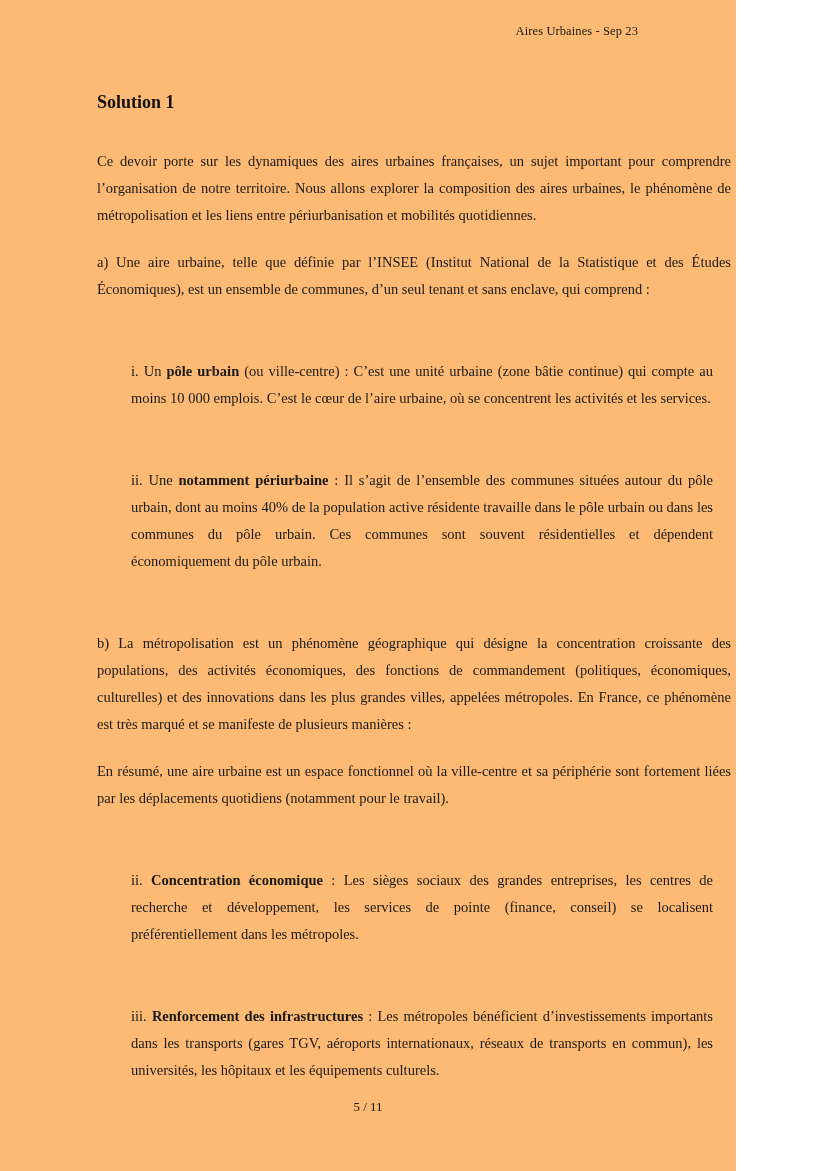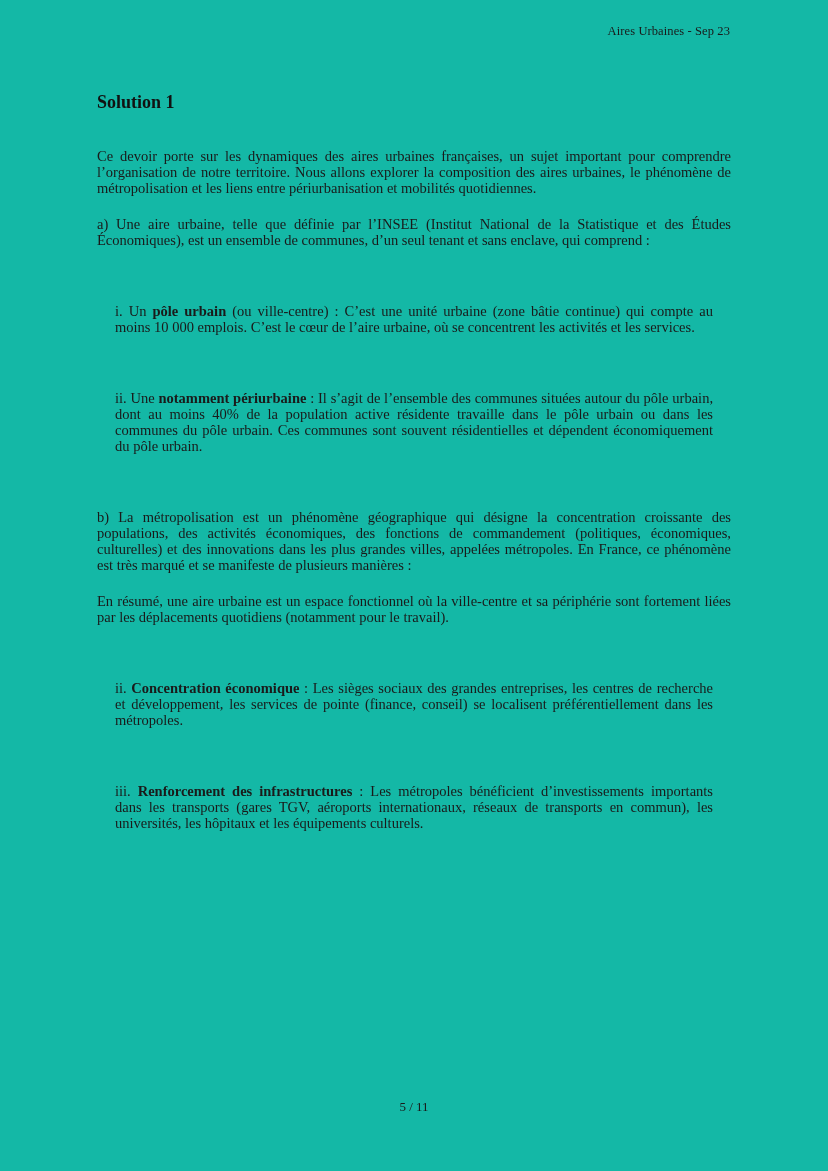--- a/index.html
+++ b/index.html
@@ -2,23 +2,23 @@
 <html><head>
 <meta charset="utf-8">
 <style>
   html, body {
     margin: 0;
     padding: 0;
     background: #ffffff;
   }
   .page {
     position: relative;
-    width: 828px;
+    width: 736px;
     height: 1171px;
-    background: #14b8a6;
+    background: #fdba74;
     font-family: "Liberation Serif", "DejaVu Serif", serif;
     color: #1a1a1a;
     box-sizing: border-box;
     overflow: hidden;
   }
   .page-header {
     position: absolute;
     top: 24px;
     right: 98px;
     font-size: 12.5px;
@@ -32,27 +32,27 @@
     width: 634px;
   }
   .title {
     font-size: 18px;
     font-weight: bold;
     margin: 0 0 35px 0;
     color: #111;
   }
   .para {
     font-size: 14.5px;
-    line-height: 16px;
+    line-height: 27px;
     text-align: justify;
     margin: 0 0 20px 0;
     color: #1a1a1a;
   }
   .item {
-    margin: 55px 18px 55px 18px;
+    margin: 55px 18px 55px 34px;
   }
   .item strong {
     font-weight: bold;
   }
   .page-footer {
     position: absolute;
     left: 0;
     right: 0;
     bottom: 56px;
     text-align: center;

